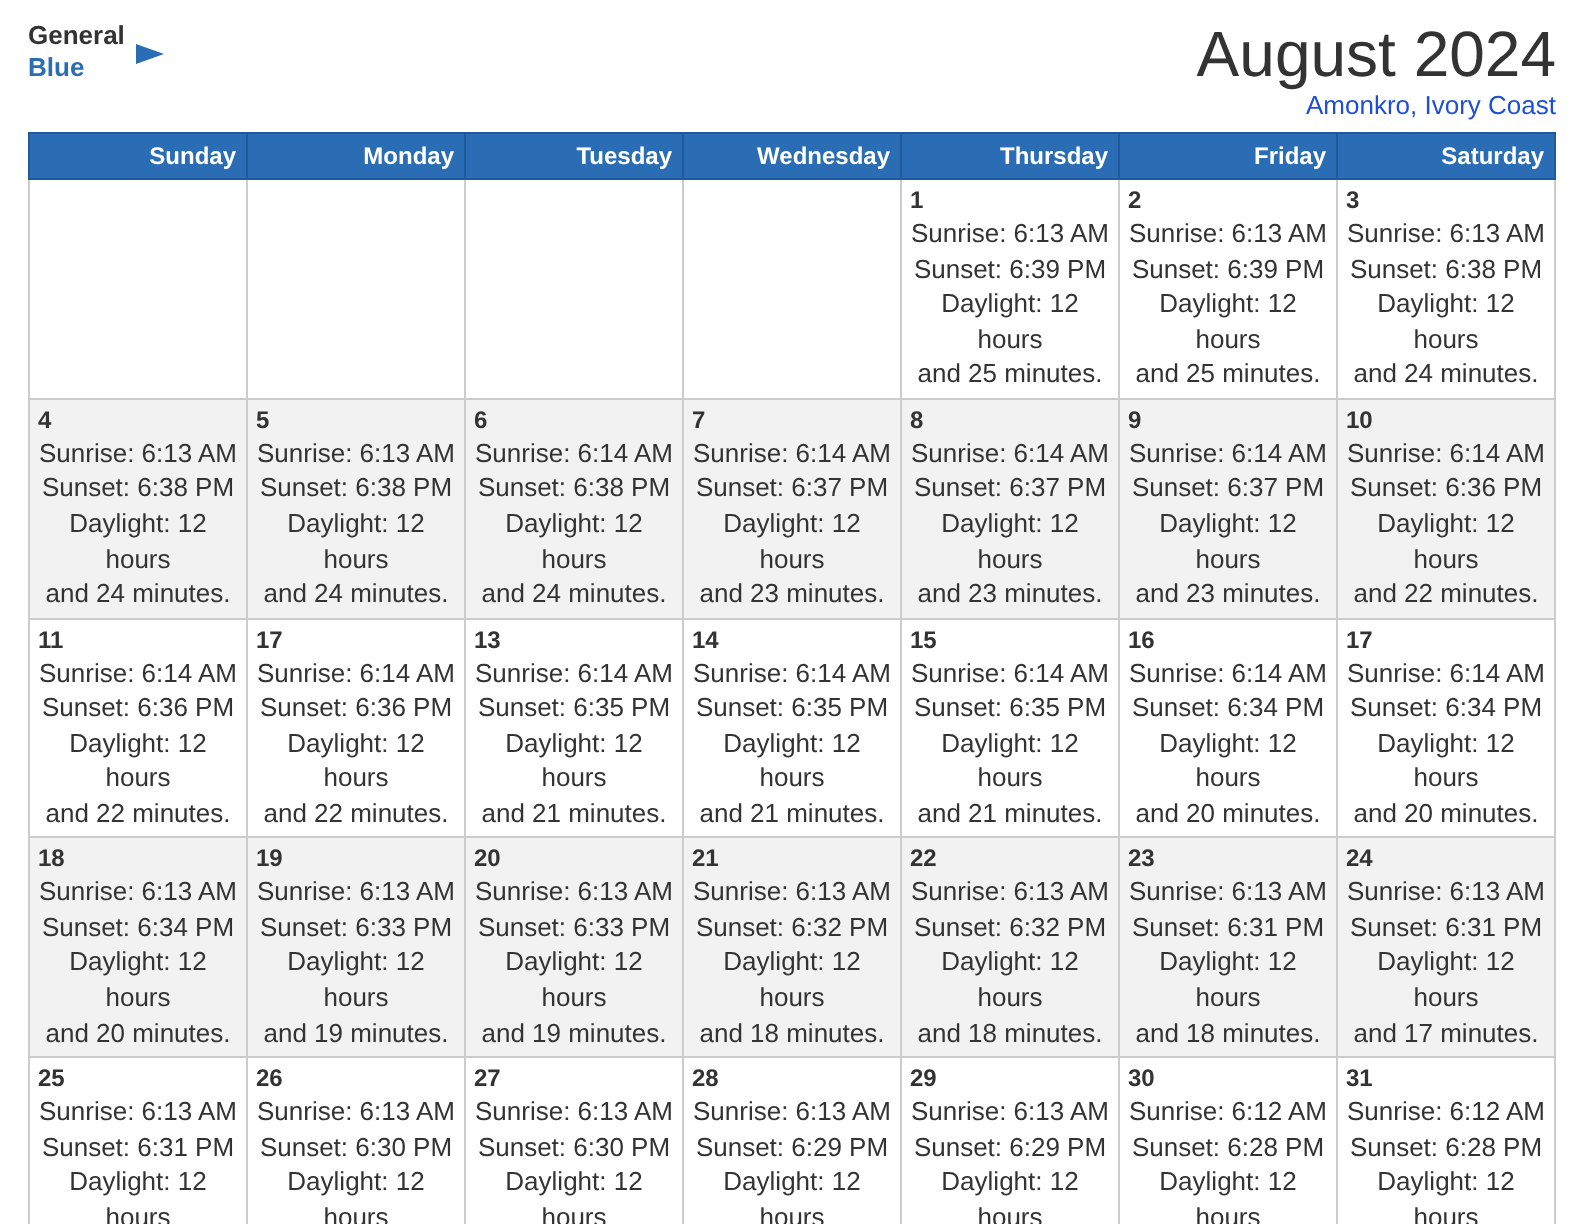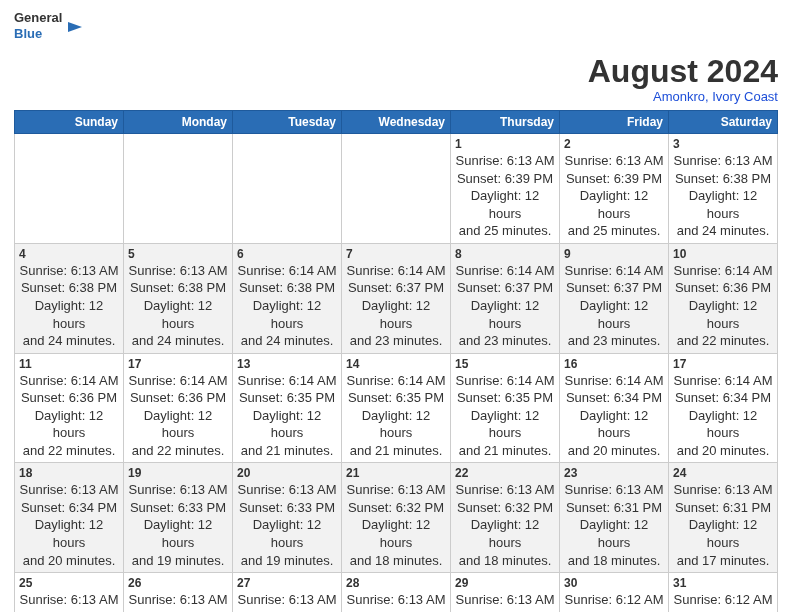--- a/index.html
+++ b/index.html
@@ -34,23 +34,22 @@
       line-height: 1.2;
     }
     .logo-text .general { color: #333; }
     .logo-text .blue { color: #2a6db5; }
     .title-block {
       text-align: right;
     }
     .month-year {
       font-size: 32px;
       color: #333;
-      font-weight: 700;
+      font-weight: 400;
       line-height: 1.1;
-      margin-top: 44px;
     }
     .location {
       font-size: 13px;
       color: #1d4ed8;
       margin-top: 0;
     }
     .calendar {
       width: 100%;
       border-collapse: collapse;
       flex: 1;

